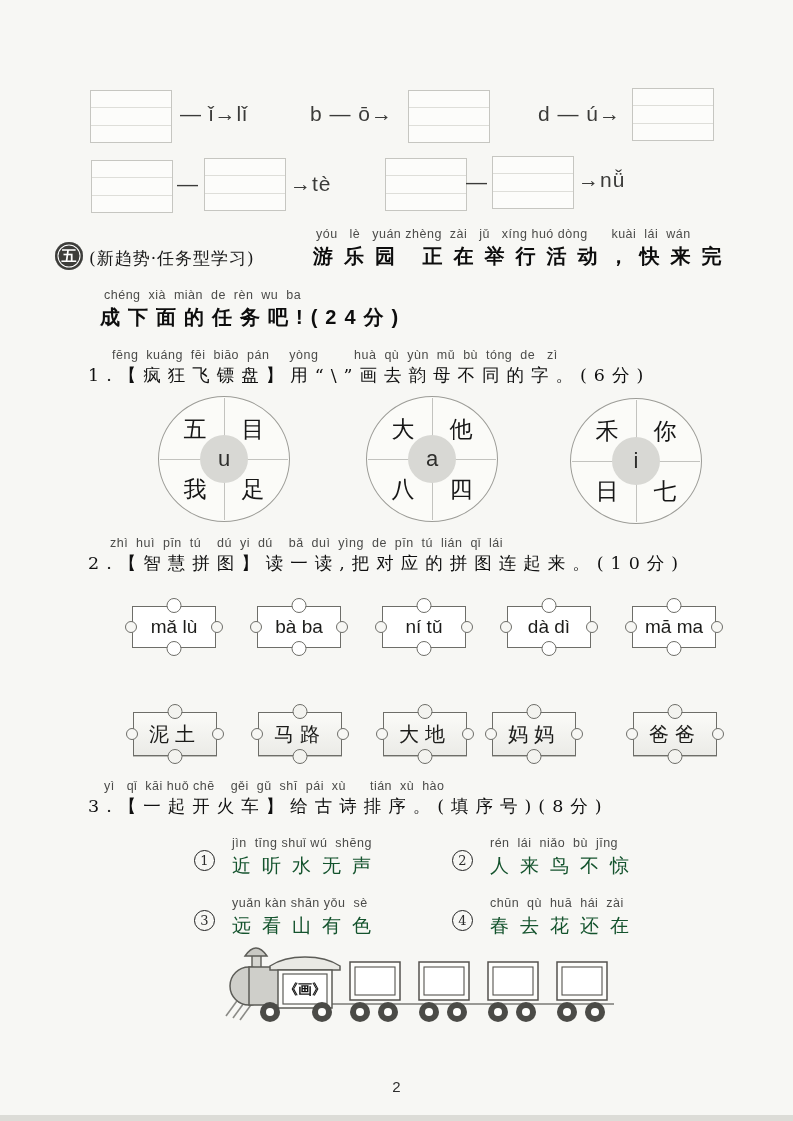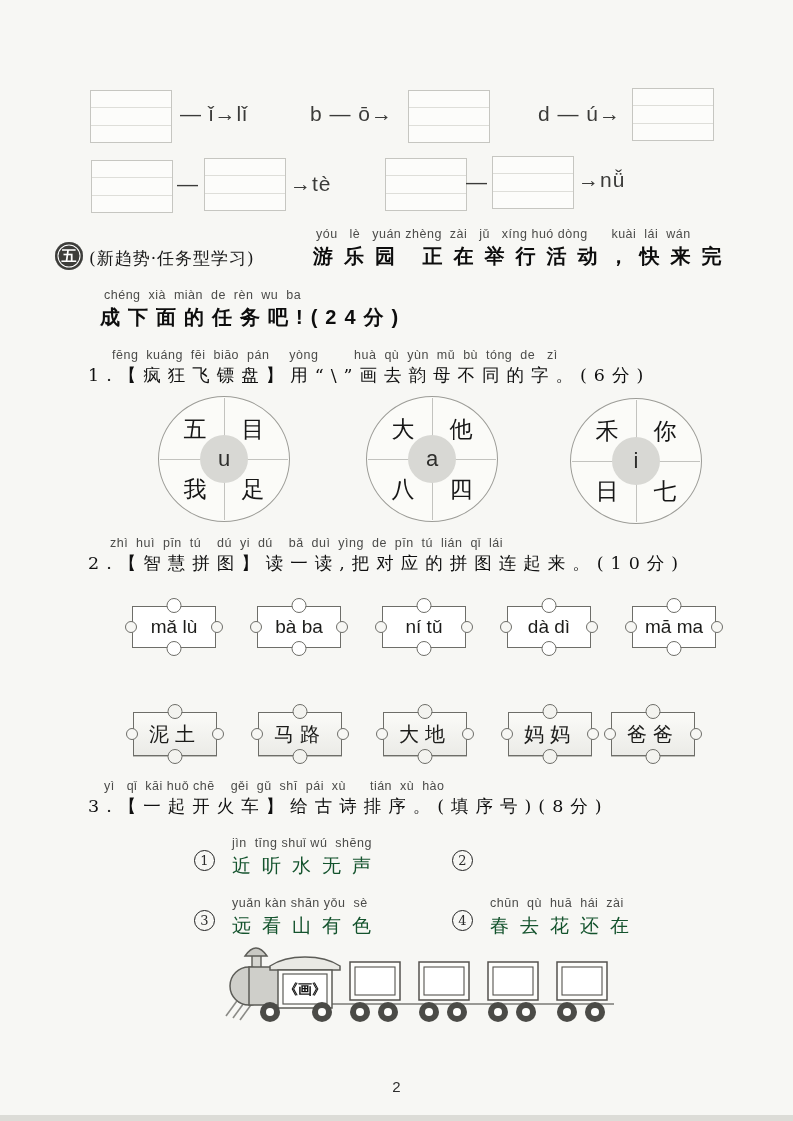--- a/index.html
+++ b/index.html
@@ -211,47 +211,51 @@
     <span class="kr"></span>
   <span>马路</span>
 </div>
 <div class="piece hz" style="left:383px;top:712px">
   <span class="kt"></span>
     <span class="kb"></span>
   <span class="kl"></span>
     <span class="kr"></span>
   <span>大地</span>
 </div>
-<div class="piece hz" style="left:508px;top:712px">
+<div class="piece hz" style="left:492px;top:712px">
   <span class="kt"></span>
     <span class="kb"></span>
   <span class="kl"></span>
     <span class="kr"></span>
   <span>妈妈</span>
 </div>
-<div class="piece hz" style="left:611px;top:712px">
+<div class="piece hz" style="left:633px;top:712px">
   <span class="kt"></span>
     <span class="kb"></span>
   <span class="kl"></span>
     <span class="kr"></span>
   <span>爸爸</span>
 </div>
 
 <div class="pinyin abs" style="left:104px;top:779px">yì   qǐ  kāi huǒ chē    gěi  gǔ  shī  pái  xù      tián  xù  hào</div>
 <div class="qtext" style="left:88px;top:794px">3.【一起开火车】给古诗排序。(填序号)(8分)</div>
 
 <div class="poem-item" style="left:194px;top:836px">
   <span class="pnum">1</span>
   <span class="poem-col">
     <span class="pinyin">jìn  tīng shuǐ wú  shēng</span>
     <span class="poem-hz">近听水无声</span>
   </span>
 </div>
 <div class="poem-item" style="left:452px;top:836px">
   <span class="pnum">2</span>
+  <span class="poem-col">
+    <span class="pinyin">rén  lái  niǎo  bù  jīng</span>
+    <span class="poem-hz">人来鸟不惊</span>
+  </span>
 </div>
 <div class="poem-item" style="left:194px;top:896px">
   <span class="pnum">3</span>
   <span class="poem-col">
     <span class="pinyin">yuǎn kàn shān yǒu  sè</span>
     <span class="poem-hz">远看山有色</span>
   </span>
 </div>
 <div class="poem-item" style="left:452px;top:896px">
   <span class="pnum">4</span>

